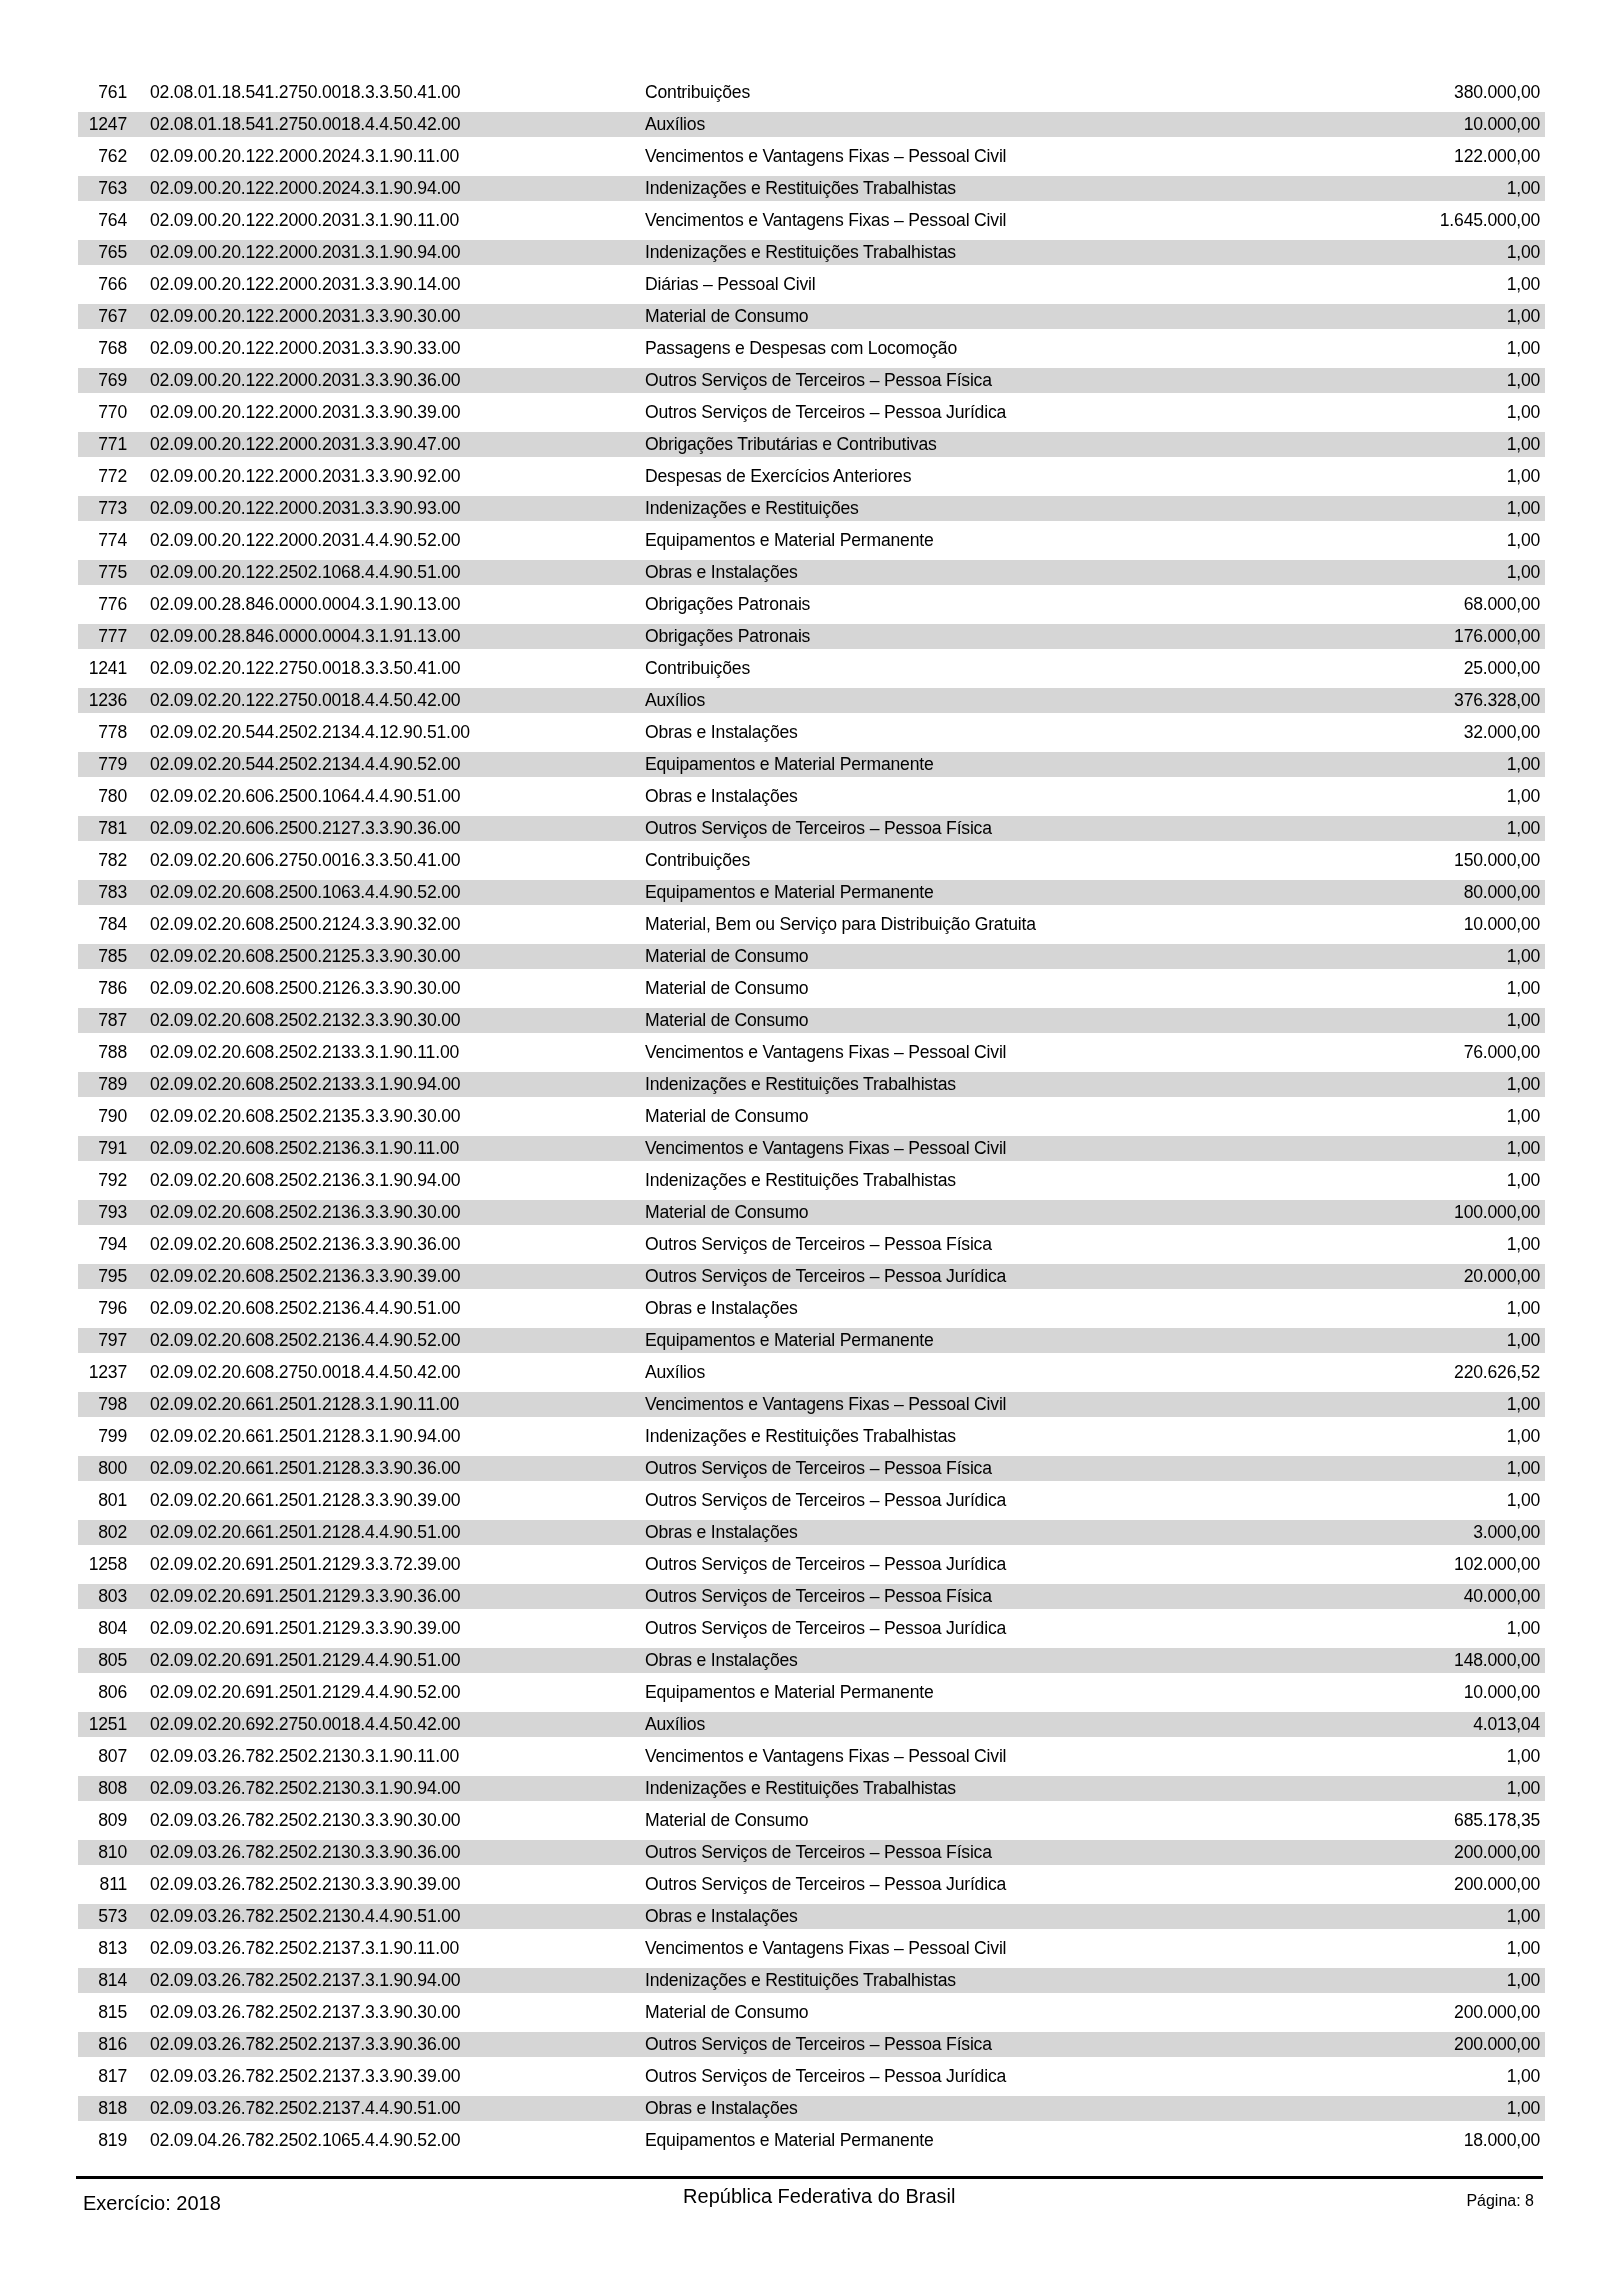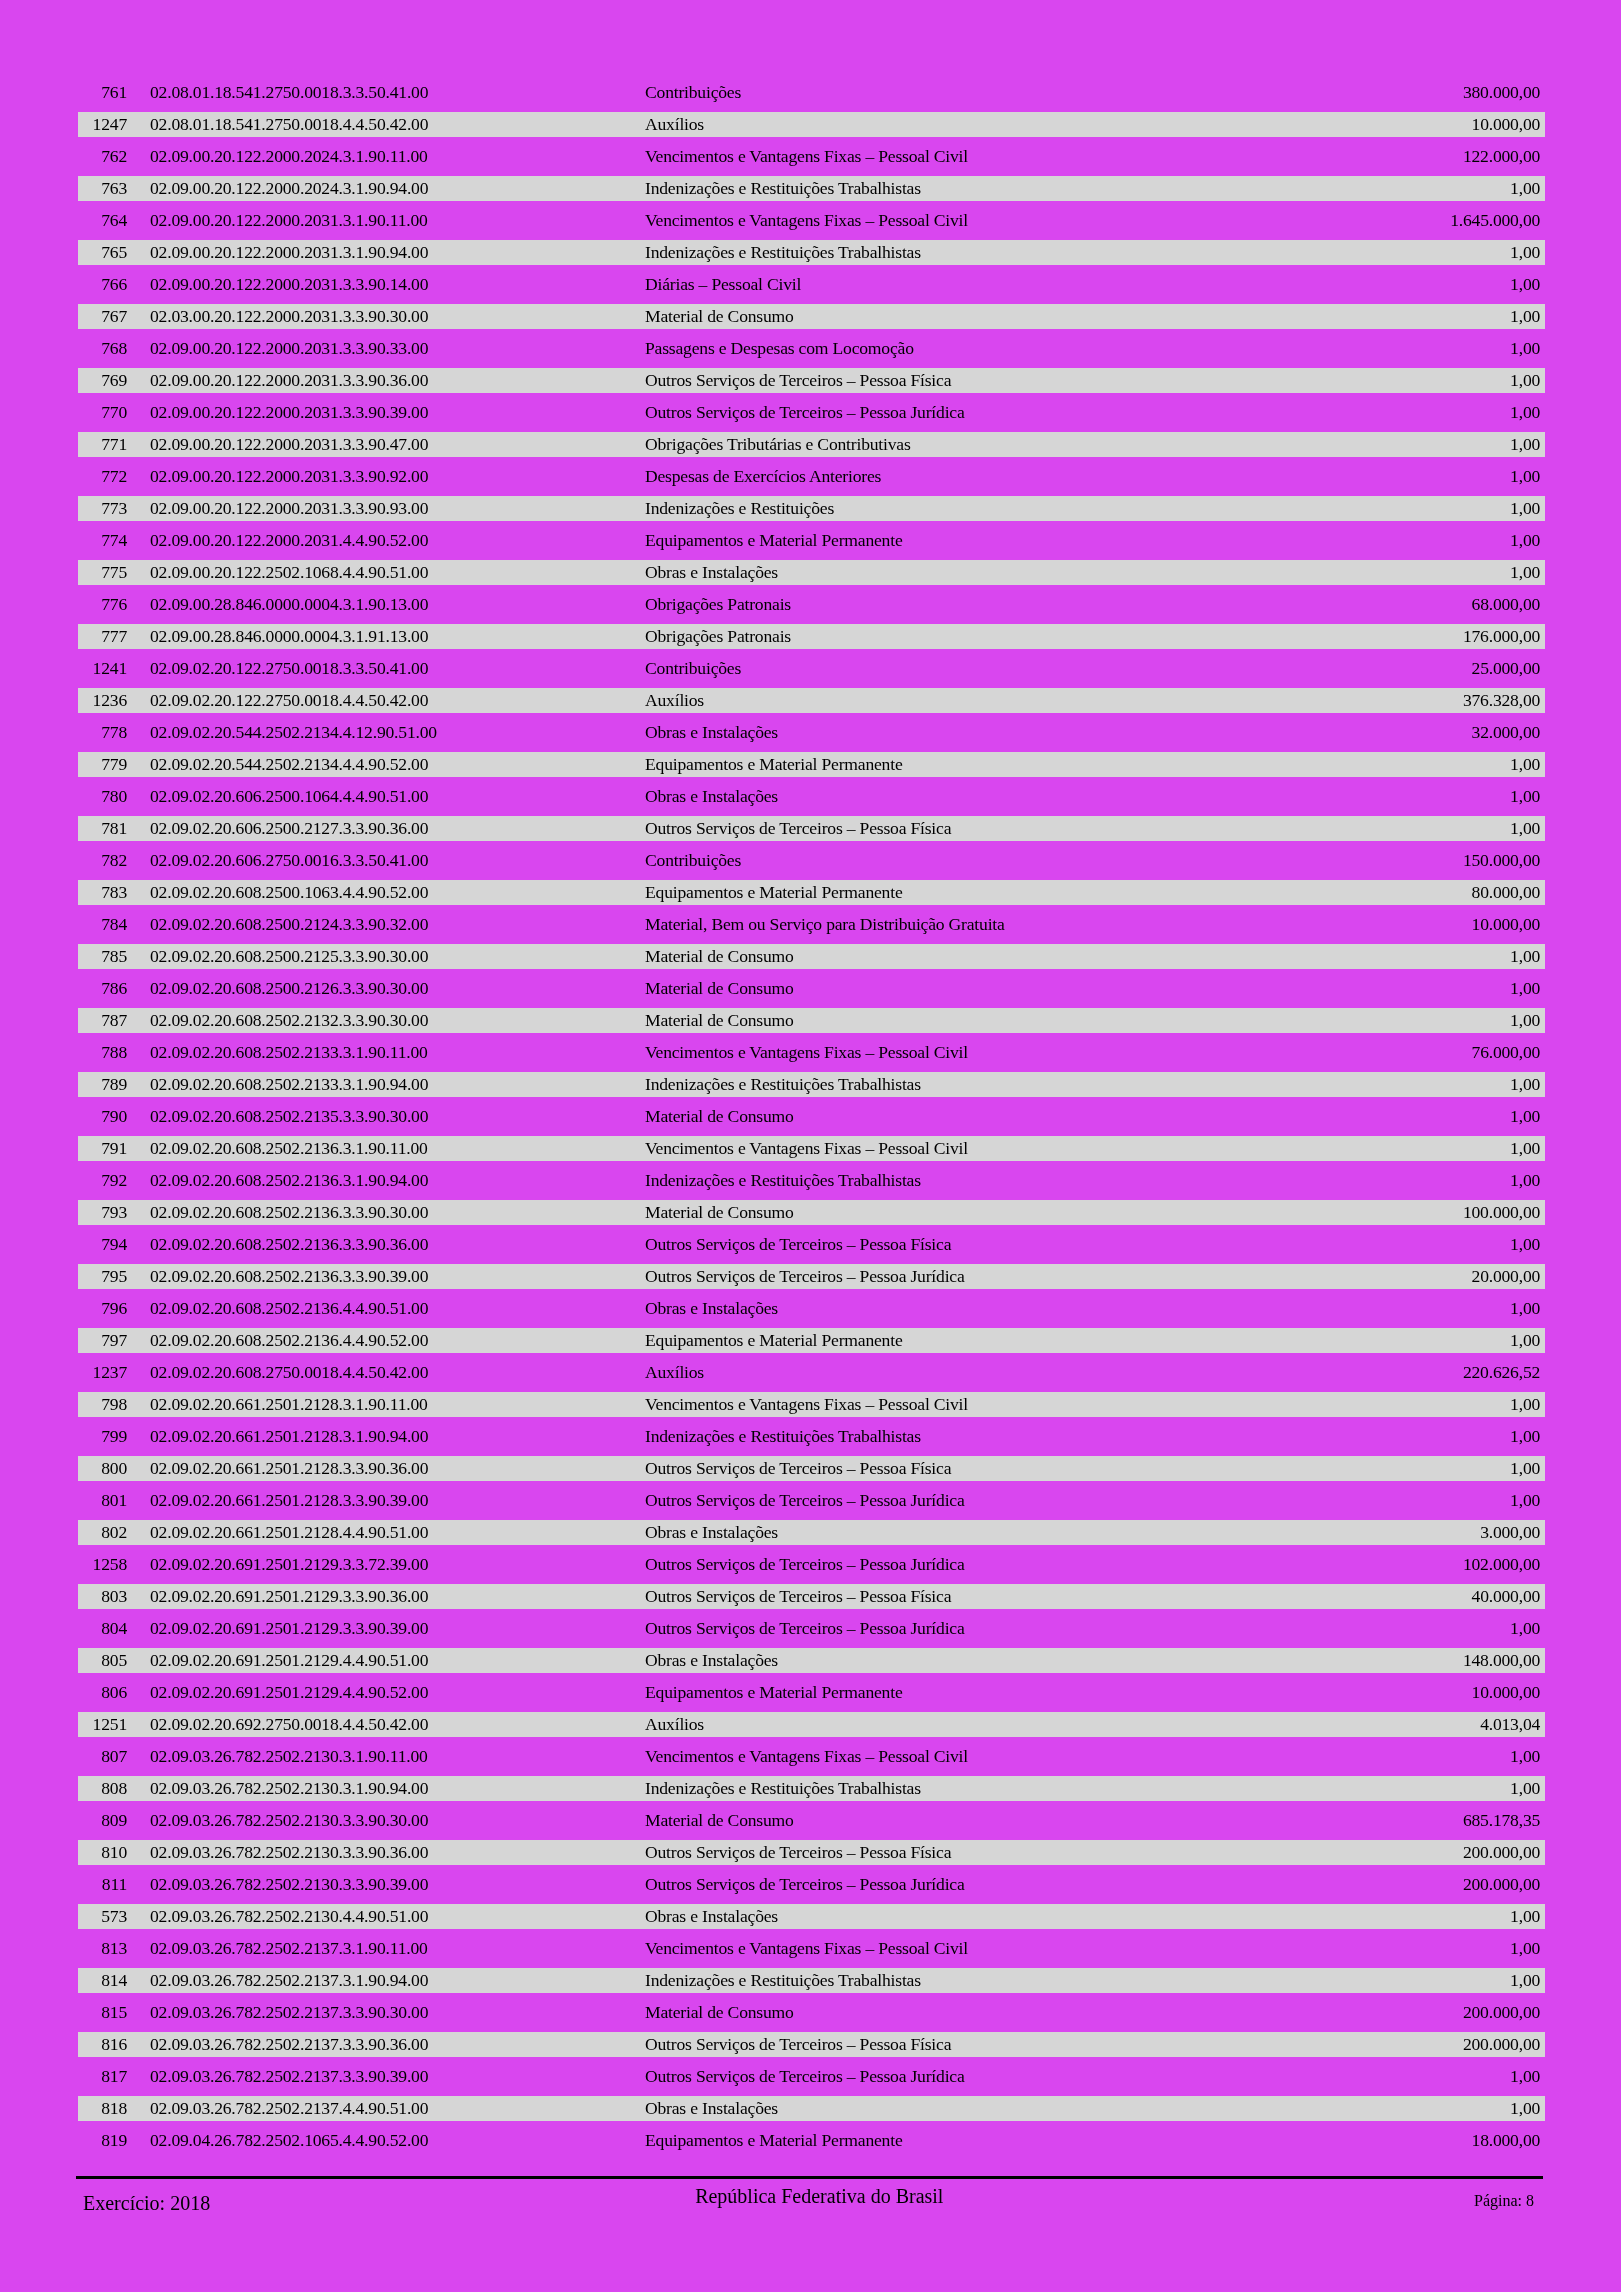--- a/index.html
+++ b/index.html
@@ -1,21 +1,21 @@
 <!DOCTYPE html>
 <html style="--stripe: #d6d6d6;"><head>
 <meta charset="utf-8">
 <style>
   html, body { margin: 0; padding: 0; background: #888; }
   .page {
     position: relative;
     width: 1621px;
     height: 2293px;
-    background: #d946ef;
-    font-family: Liberation Serif, serif;
+    background: #ffffff;
+    font-family: Liberation Sans, sans-serif;
     color: #000000;
     overflow: hidden;
   }
   .budget-table {
     position: absolute;
     left: 78px;
     top: 77px;
     width: 1467px;
   }
   .row {
@@ -126,21 +126,21 @@
 
   <div class="row">
     <span class="cell c-num">766</span>
     <span class="cell c-code">02.09.00.20.122.2000.2031.3.3.90.14.00</span>
     <span class="cell c-desc">Diárias – Pessoal Civil</span>
     <span class="cell c-val">1,00</span>
   </div>
 
   <div class="row odd">
     <span class="cell c-num">767</span>
-    <span class="cell c-code">02.03.00.20.122.2000.2031.3.3.90.30.00</span>
+    <span class="cell c-code">02.09.00.20.122.2000.2031.3.3.90.30.00</span>
     <span class="cell c-desc">Material de Consumo</span>
     <span class="cell c-val">1,00</span>
   </div>
 
   <div class="row">
     <span class="cell c-num">768</span>
     <span class="cell c-code">02.09.00.20.122.2000.2031.3.3.90.33.00</span>
     <span class="cell c-desc">Passagens e Despesas com Locomoção</span>
     <span class="cell c-val">1,00</span>
   </div>

